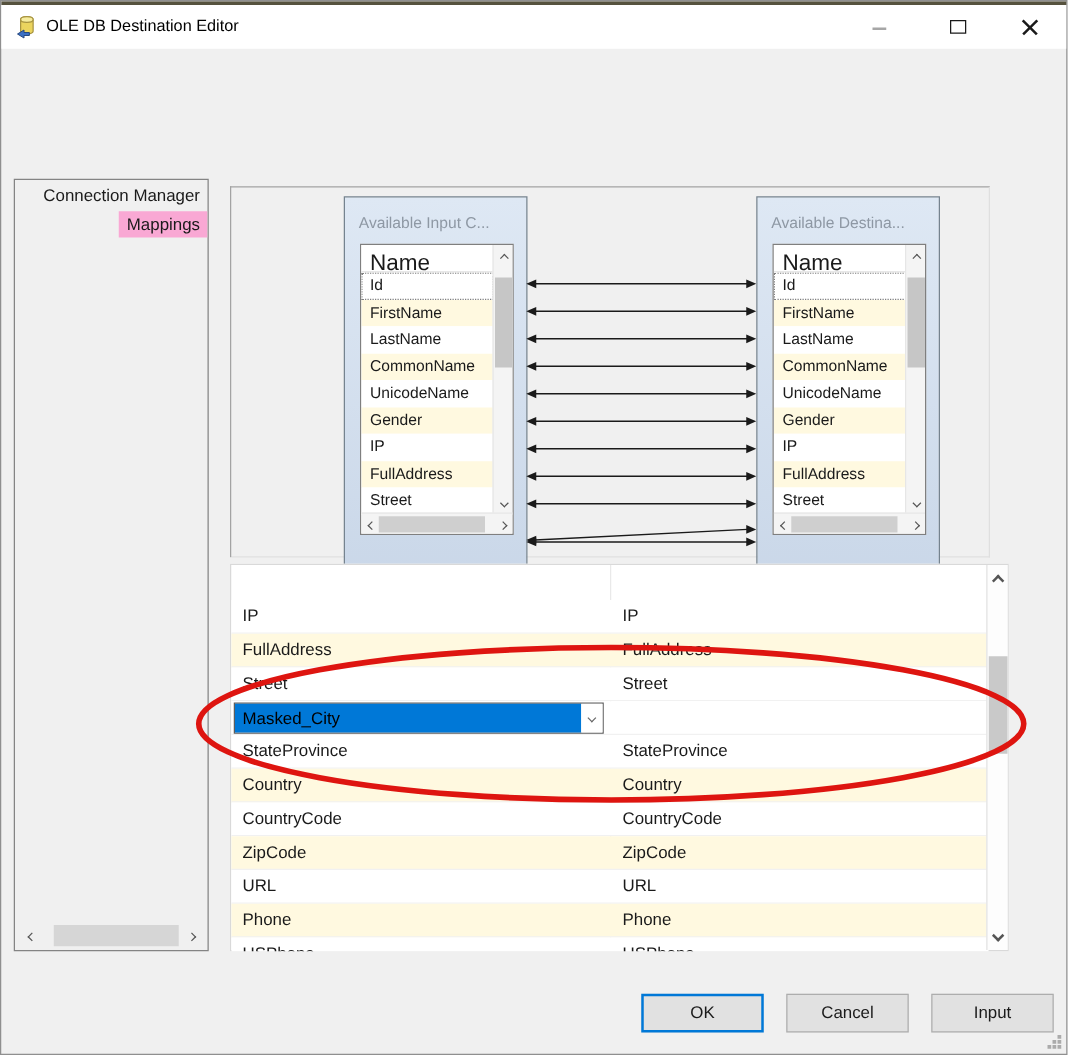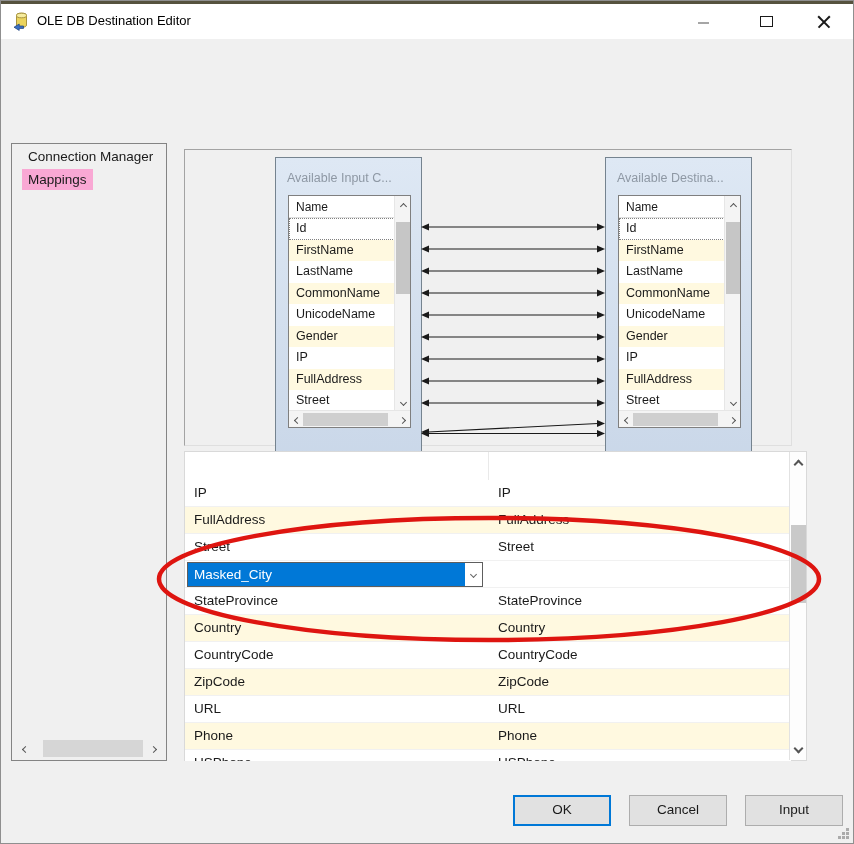--- a/index.html
+++ b/index.html
@@ -18,21 +18,21 @@
   .wbtn.min i { position:absolute; left:17px; top:18px; width:11px; height:2px; background:#A6A6A6; }
   .wbtn.max i { position:absolute; left:16px; top:12px; width:13px; height:11px; border:1.5px solid #1a1a1a; }
   .wbtn.close i { position:absolute; left:15px; top:17px; width:16px; height:1.5px; background:#1a1a1a; }
   .wbtn.close i.x1 { transform:rotate(45deg); } .wbtn.close i.x2 { transform:rotate(-45deg); }
 
   .desc { position:absolute; left:24px; top:60px; width:810px; font-size:14px; }
 
   
   .sidebar { position:absolute; left:10px; top:142px; width:156px; height:618px;
              border:1px solid #848484; background:#F0F0F0; overflow:hidden; }
-  .sb-item { margin:2px 0 0 10px; display:block; white-space:nowrap; }
+  .sb-item { margin:2px 0 0 10px; display:block; white-space:nowrap;text-align:right; }
   .sb-item span { display:inline-block; padding:3px 6px; font-size:13.5px; }
   .sb-item.sel span { background:#f9a8d4; }
   .sb-hscroll { position:absolute; left:1px; right:1px; bottom:1px; height:21px; background:#F0F0F0; }
   .sb-hscroll .thumb { position:absolute; left:30px; top:2px; width:100px; height:17px; background:#D6D6D6; }
 
   
   .chev { display:inline-block; width:7px; height:7px; border-right:2px solid #555;
           border-bottom:2px solid #555; }
   .chev.up    { transform:rotate(-135deg); }
   .chev.down  { transform:rotate(45deg); }
@@ -45,21 +45,21 @@
   .surface { position:absolute; left:183px; top:148px; width:608px; height:297px; background:#F0F0F0;
              border-top:1px solid #A3A3A3; border-left:1px solid #A3A3A3;
              border-right:1px solid #DFDFDF; border-bottom:1px solid #DFDFDF; }
   .listbox { position:absolute; top:7px; width:147px; height:346px;
              background:linear-gradient(#DEE8F4,#C7D5E7); border:1px solid #75838F;padding-left:31px; }
   .lb-left { left:90px; } .lb-right { left:420px; }
   .lb-title { position:absolute; left:11px; top:13px; font-size:12.5px; color:#8E98A4; white-space:nowrap; }
   .lb-inner { position:absolute; left:12px; top:37px; width:123px; height:233px;
               background:#fff; border:1px solid #7F7F7F; overflow:hidden; }
   .lb-head { position:absolute; left:0; top:0; width:106px; height:22px; background:#fff;
-             border-bottom:1px solid #DFDFDF; font-size:12px; padding:4px 0 0 7px; }
+             border-bottom:1px solid #DFDFDF; font-size:18px; padding:4px 0 0 7px; }
   .lb-rows { position:absolute; left:0; top:22px; width:106px; height:194px; overflow:hidden; }
   .lb-row { height:21.5px; line-height:21.5px; padding-left:7px; font-size:12.5px; background:#fff; white-space:nowrap; }
   .lb-row:nth-child(even) { background:#FFF9E0; }
   .lb-row.focused { outline:1px dotted #808080; outline-offset:-1px; }
   .lb-vscroll { position:absolute; right:0; top:0; width:16px; height:216px; background:#F4F4F4;
                 border-left:1px solid #E6E6E6; }
   .lb-vscroll .thumb { position:absolute; left:1px; top:26px; width:14px; height:72px; background:#C6C6C6; }
   .lb-hscroll { position:absolute; left:0; bottom:0; width:121px; height:17px; background:#F4F4F4;
                 border-top:1px solid #E6E6E6; }
   .lb-hscroll .thumb { position:absolute; left:14px; top:2px; width:85px; height:13px; background:#CFCFCF; }
@@ -83,21 +83,21 @@
   .g-body { position:absolute; left:0; top:28px; width:606px; height:281px; overflow:hidden; }
   .g-row { position:relative; height:27px; background:#fff; border-bottom:1px solid #F1F1F1; }
   .g-row:nth-child(even) { background:#FFF9E0; }
   .g-row.sel { background:#fff; }
   .g-cell { position:absolute; top:0; bottom:0; font-size:13.5px; padding:5px 0 0 9px; white-space:nowrap; }
   .g-cell.c1 { left:0; width:303px; }
   .g-cell.c2 { left:304px; right:0; }
   .g-cell.c2.hl { background:#A9D4F1; }
   .combo { position:absolute; left:2px; top:1px; width:296px; height:25px;
            border:1px solid #5E5E5E; background:#fff; display:flex; }
-  .combo-text { flex:1; background:#0078D7; color:#ffffff; font-size:13.5px; padding:4px 0 0 6px; }
+  .combo-text { flex:1; background:#0078D7; color:#000000; font-size:13.5px; padding:4px 0 0 6px; }
   .combo-btn { width:17px; display:flex; align-items:center; justify-content:center; background:#fff; }
   .combo-btn .chev { border-color:#666; }
   .g-vscroll { position:absolute; right:0; top:0; width:17px; height:308px; background:#FDFDFD;
                border-left:1px solid #E2E2E2; }
   .g-vscroll .thumb { position:absolute; left:1px; top:73px; width:15px; height:78px; background:#C9C9C9; }
 
   
   .annot { position:absolute; left:0; top:0; pointer-events:none; z-index:50; }
   .btn { position:absolute; top:794px; width:98px; height:31px; background:#E1E1E1;
          border:1px solid #ADADAD; font-size:13.5px; text-align:center; padding-top:6px; cursor:default; }

